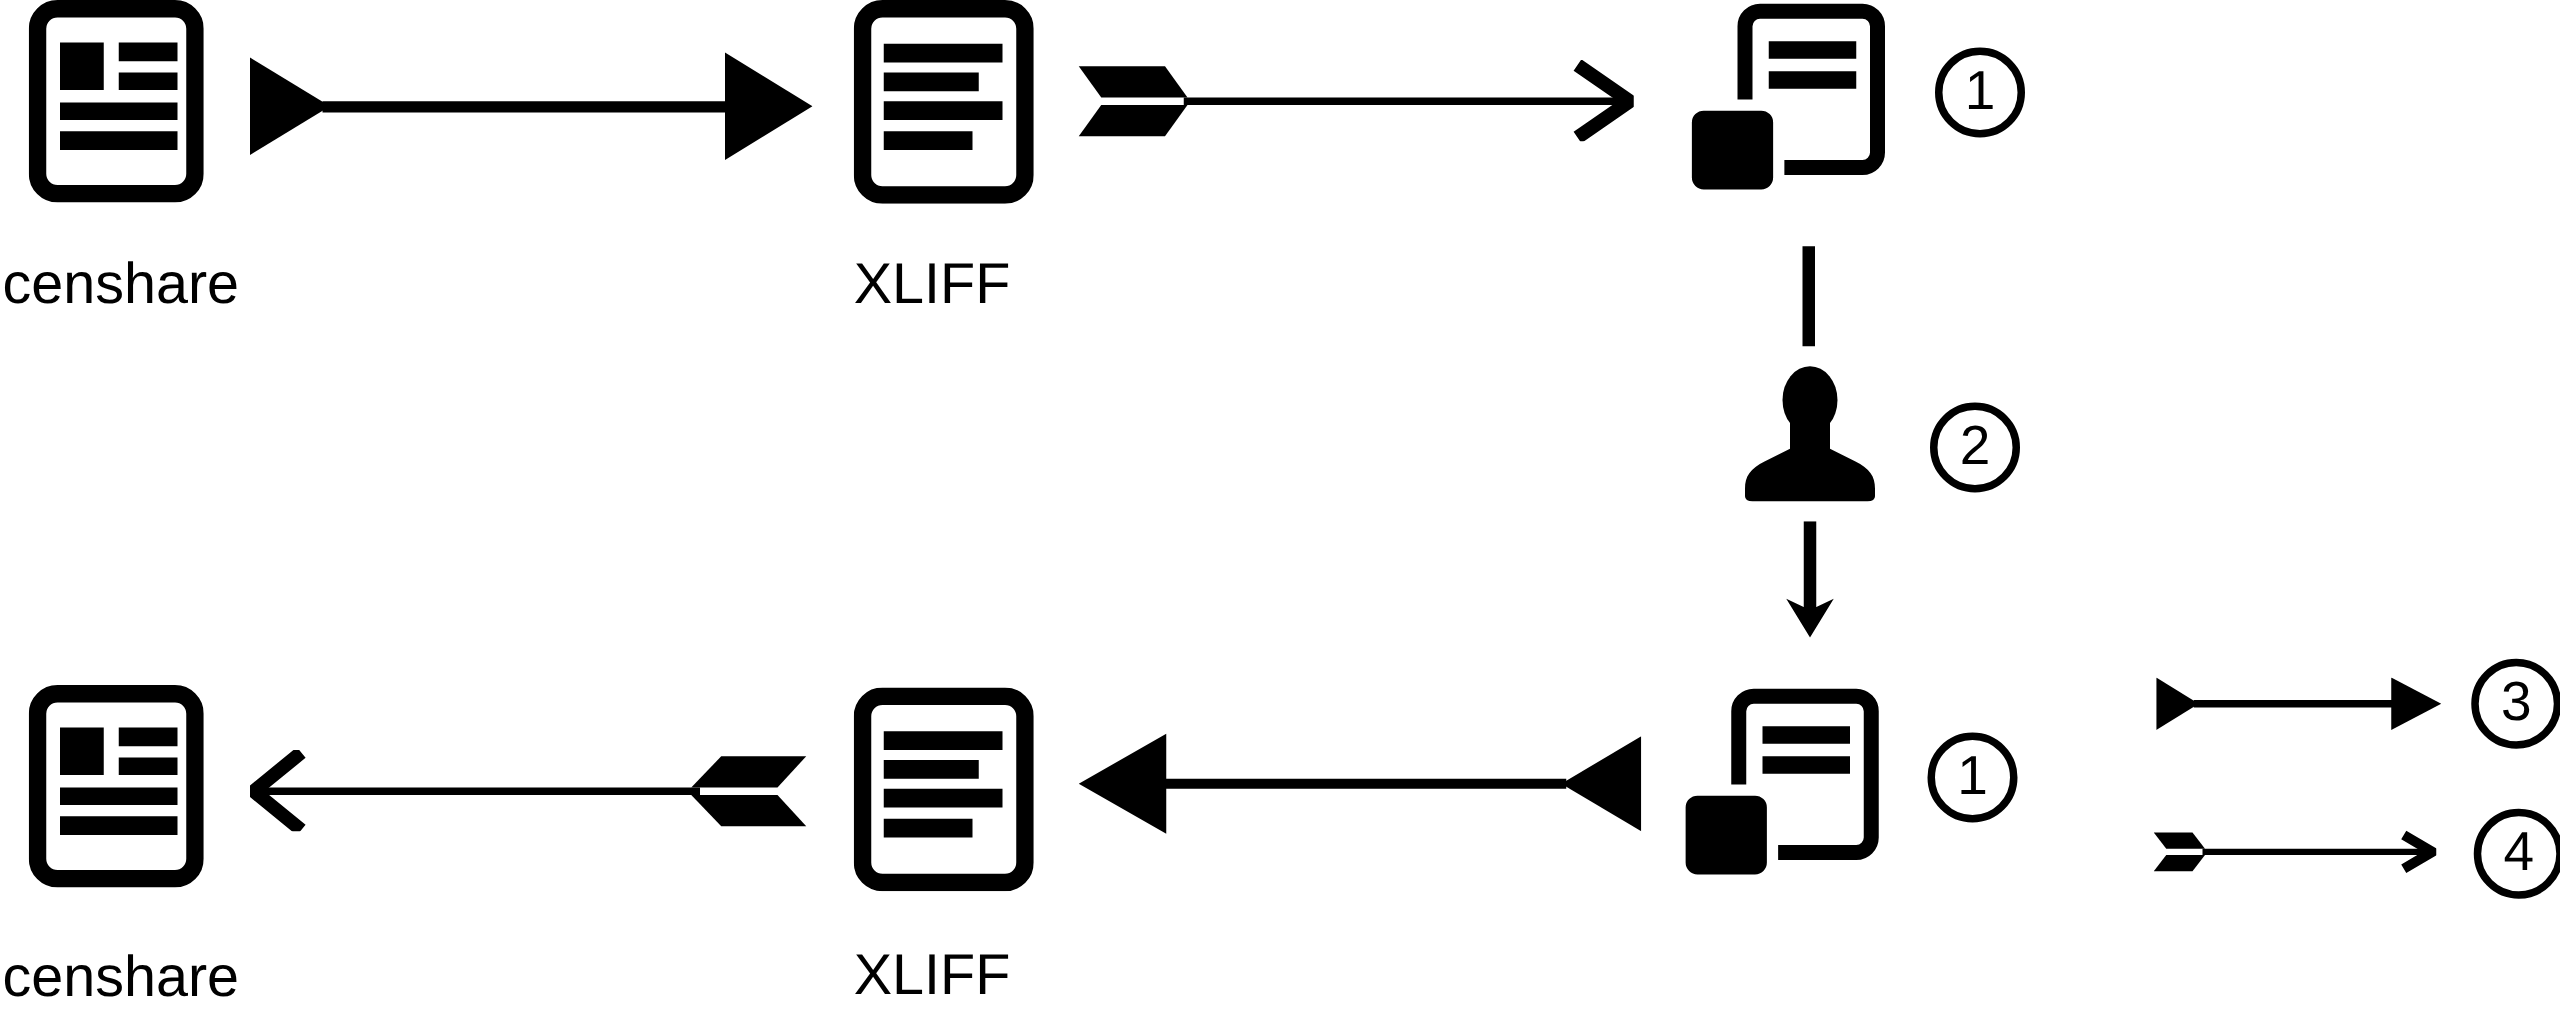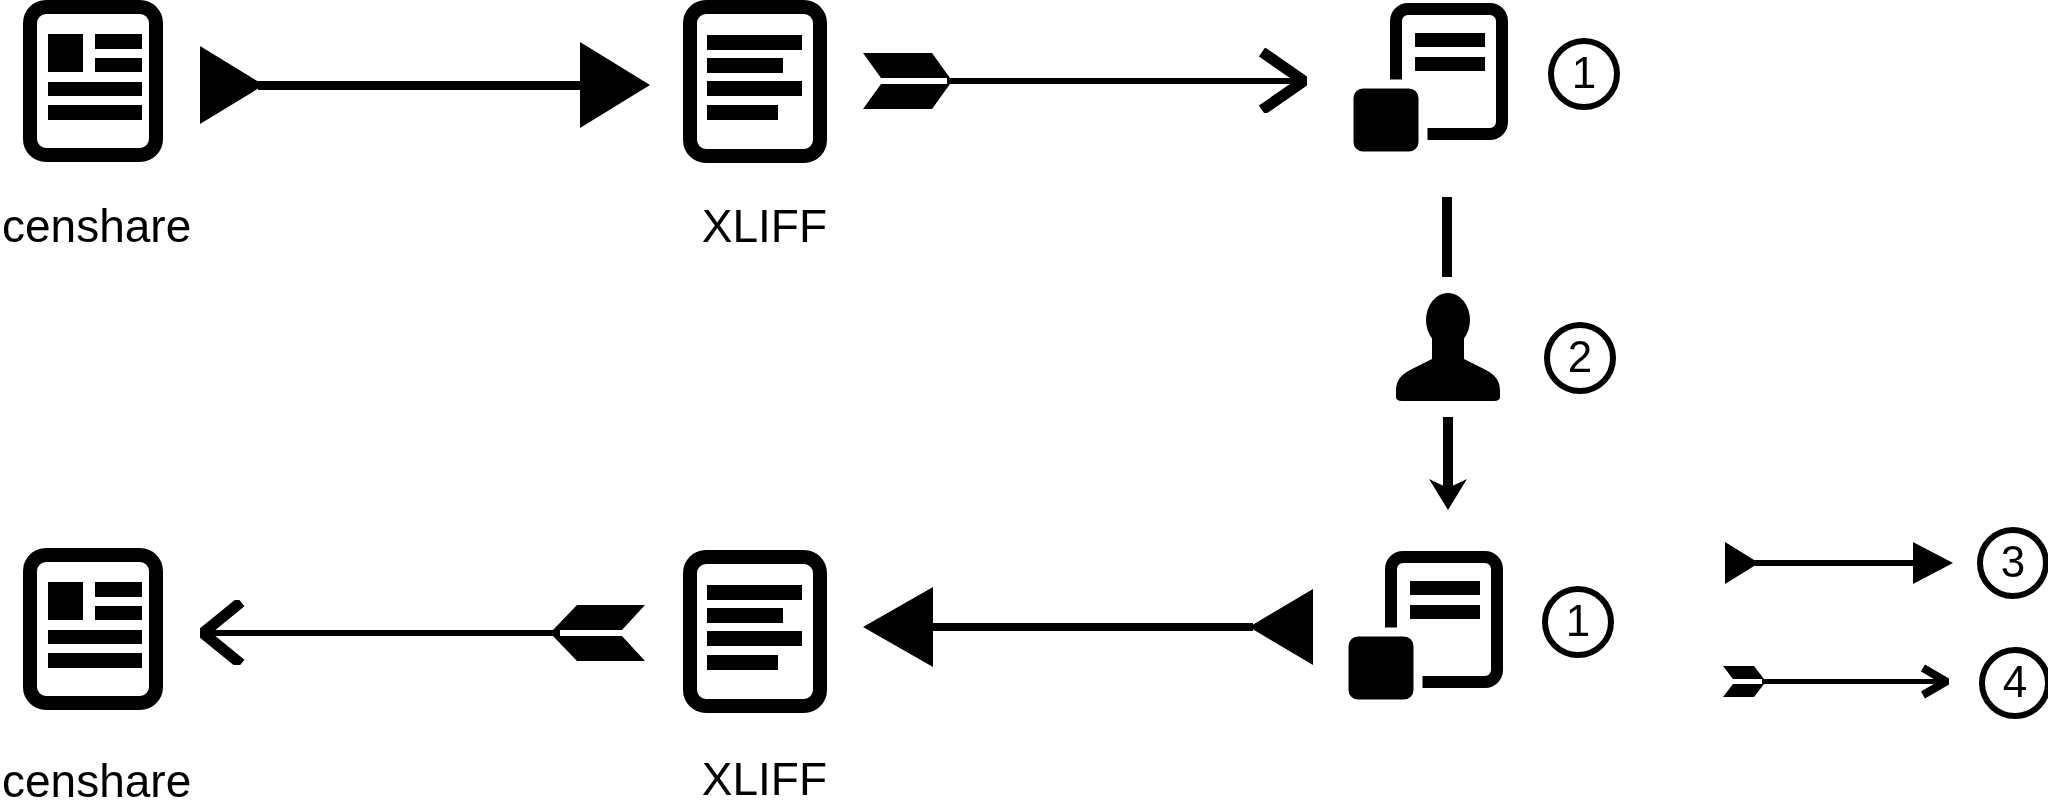--- a/index.html
+++ b/index.html
@@ -7,21 +7,21 @@
   .stage {
     position:relative; width:2048px; height:808px;
     background:var(--bg,#fff); color:var(--ink,#000);
     font-family:"Liberation Sans", sans-serif; overflow:hidden;
   }
   .abs { position:absolute; }
   .label {
     font-size:46px; line-height:1.05; color:var(--ink,#000);
     white-space:nowrap; letter-spacing:0px;
   }
-  .label.centered { text-align:right; }
+  .label.centered { text-align:left; }
   .badge {
     box-sizing:border-box; width:72px; height:72px;
     border:6px solid var(--ink,#000); border-radius:50%;
     display:flex; align-items:center; justify-content:center;
     font-size:44px; font-weight:400; color:var(--ink,#000);
     padding-bottom:2px;
   }
   .vline { background:var(--ink,#000); }
   svg { display:block; }
 </style>

